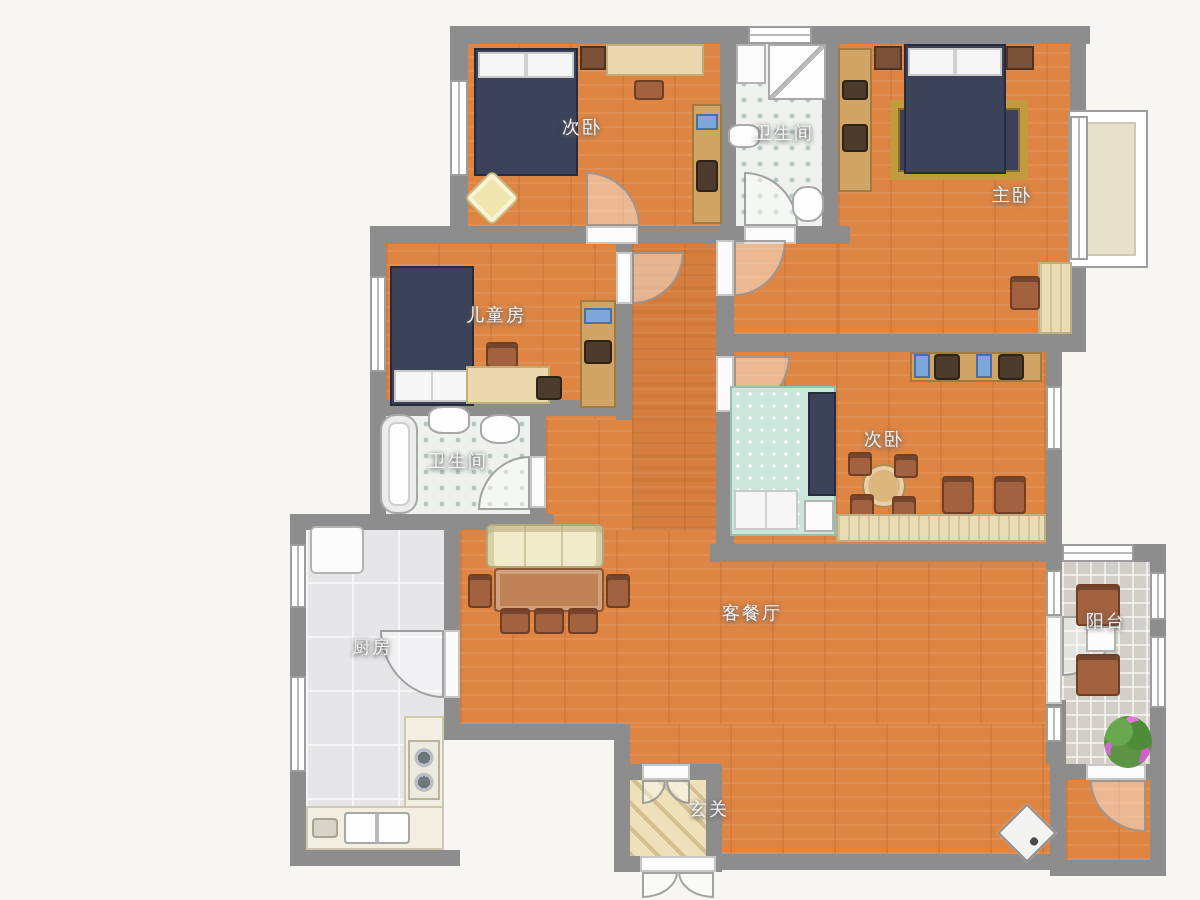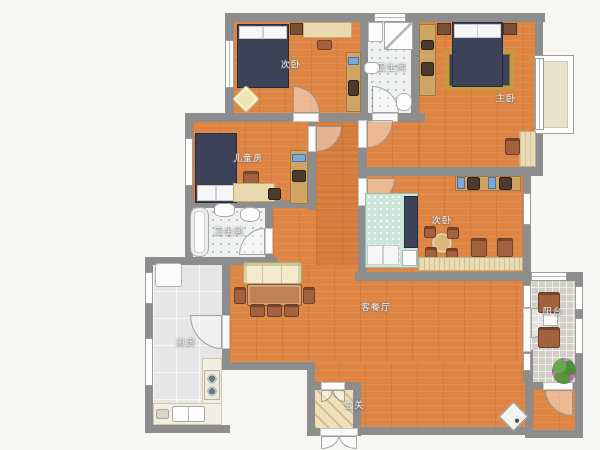--- a/index.html
+++ b/index.html
@@ -252,17 +252,17 @@
   <div class="abs chair" style="left:538px;top:327px;width:22px;height:21px;"></div>
   <div class="abs plant" style="left:552px;top:358px;width:24px;height:26px;"></div>
 
   <span class="rlabel" style="left:291px;top:64px;">次卧</span>
   <span class="rlabel" style="left:392px;top:67px;">卫生间</span>
   <span class="rlabel" style="left:470px;top:98px;margin-left:36px;">主卧</span>
   <span class="rlabel" style="left:248px;top:158px;">儿童房</span>
   <span class="rlabel" style="left:229px;top:231px;">卫生间</span>
   <span class="rlabel" style="left:442px;top:220px;">次卧</span>
   <span class="rlabel" style="left:376px;top:307px;">客餐厅</span>
-  <span class="rlabel" style="left:186px;top:342px;">厨房</span>
+  <span class="rlabel" style="left:186px;top:324px;">厨房</span>
   <span class="rlabel" style="left:334px;top:405px;padding-left:41px;">玄关</span>
   <span class="rlabel" style="left:553px;top:311px;">阳台</span>
 
 </div>
 
 </body></html>

